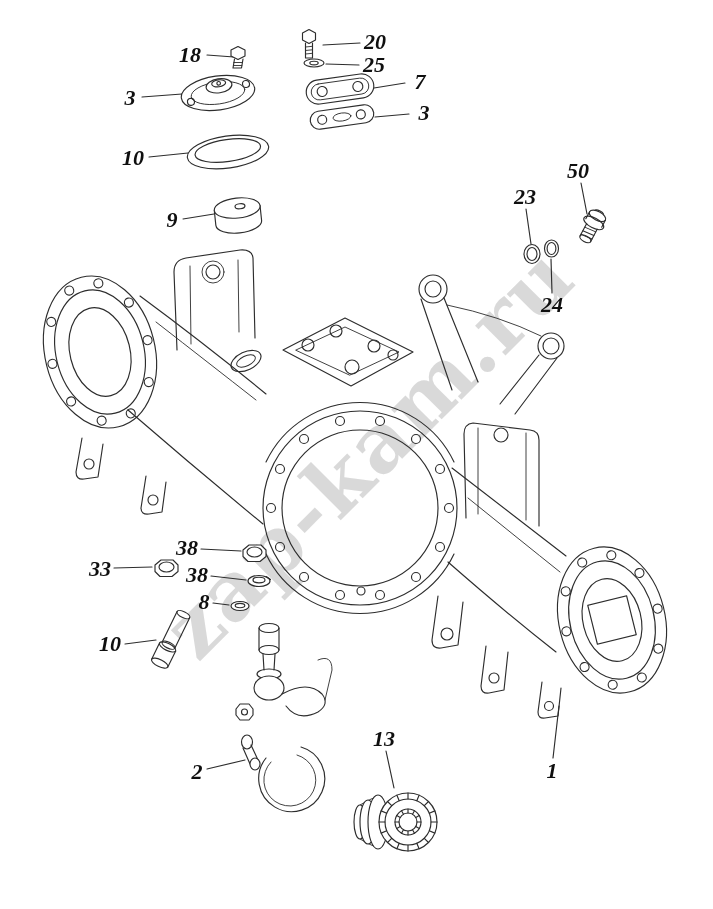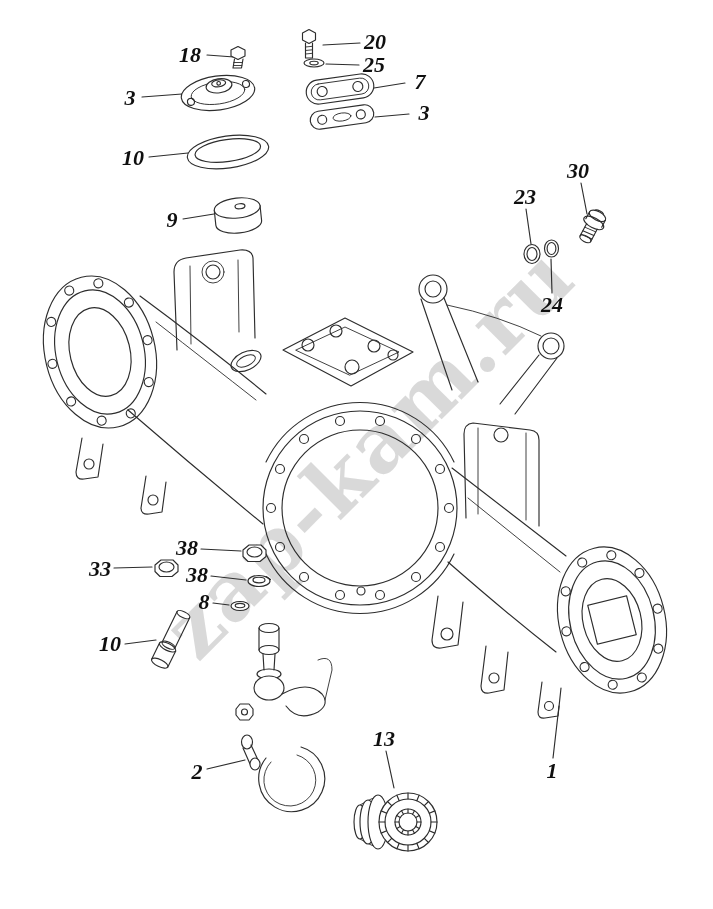--- a/index.html
+++ b/index.html
@@ -373,21 +373,21 @@
 
   <div class="callout" style="left:190px; top:55px">18</div>
   <div class="callout" style="left:375px; top:42px">20</div>
   <div class="callout" style="left:374px; top:65px">25</div>
   <div class="callout" style="left:420px; top:82px">7</div>
   <div class="callout" style="left:424px; top:113px">3</div>
   <div class="callout" style="left:130px; top:98px">3</div>
   <div class="callout" style="left:133px; top:158px">10</div>
   <div class="callout" style="left:172px; top:220px">9</div>
   <div class="callout" style="left:525px; top:197px">23</div>
-  <div class="callout" style="left:578px; top:171px">30</div>
+  <div class="callout" style="left:578px; top:171px">50</div>
   <div class="callout" style="left:552px; top:305px">24</div>
   <div class="callout" style="left:187px; top:548px">38</div>
   <div class="callout" style="left:100px; top:569px">33</div>
   <div class="callout" style="left:197px; top:575px">38</div>
   <div class="callout" style="left:204px; top:602px">8</div>
   <div class="callout" style="left:110px; top:644px">10</div>
   <div class="callout" style="left:197px; top:772px">2</div>
   <div class="callout" style="left:384px; top:739px">13</div>
   <div class="callout" style="left:552px; top:771px">1</div>
 

